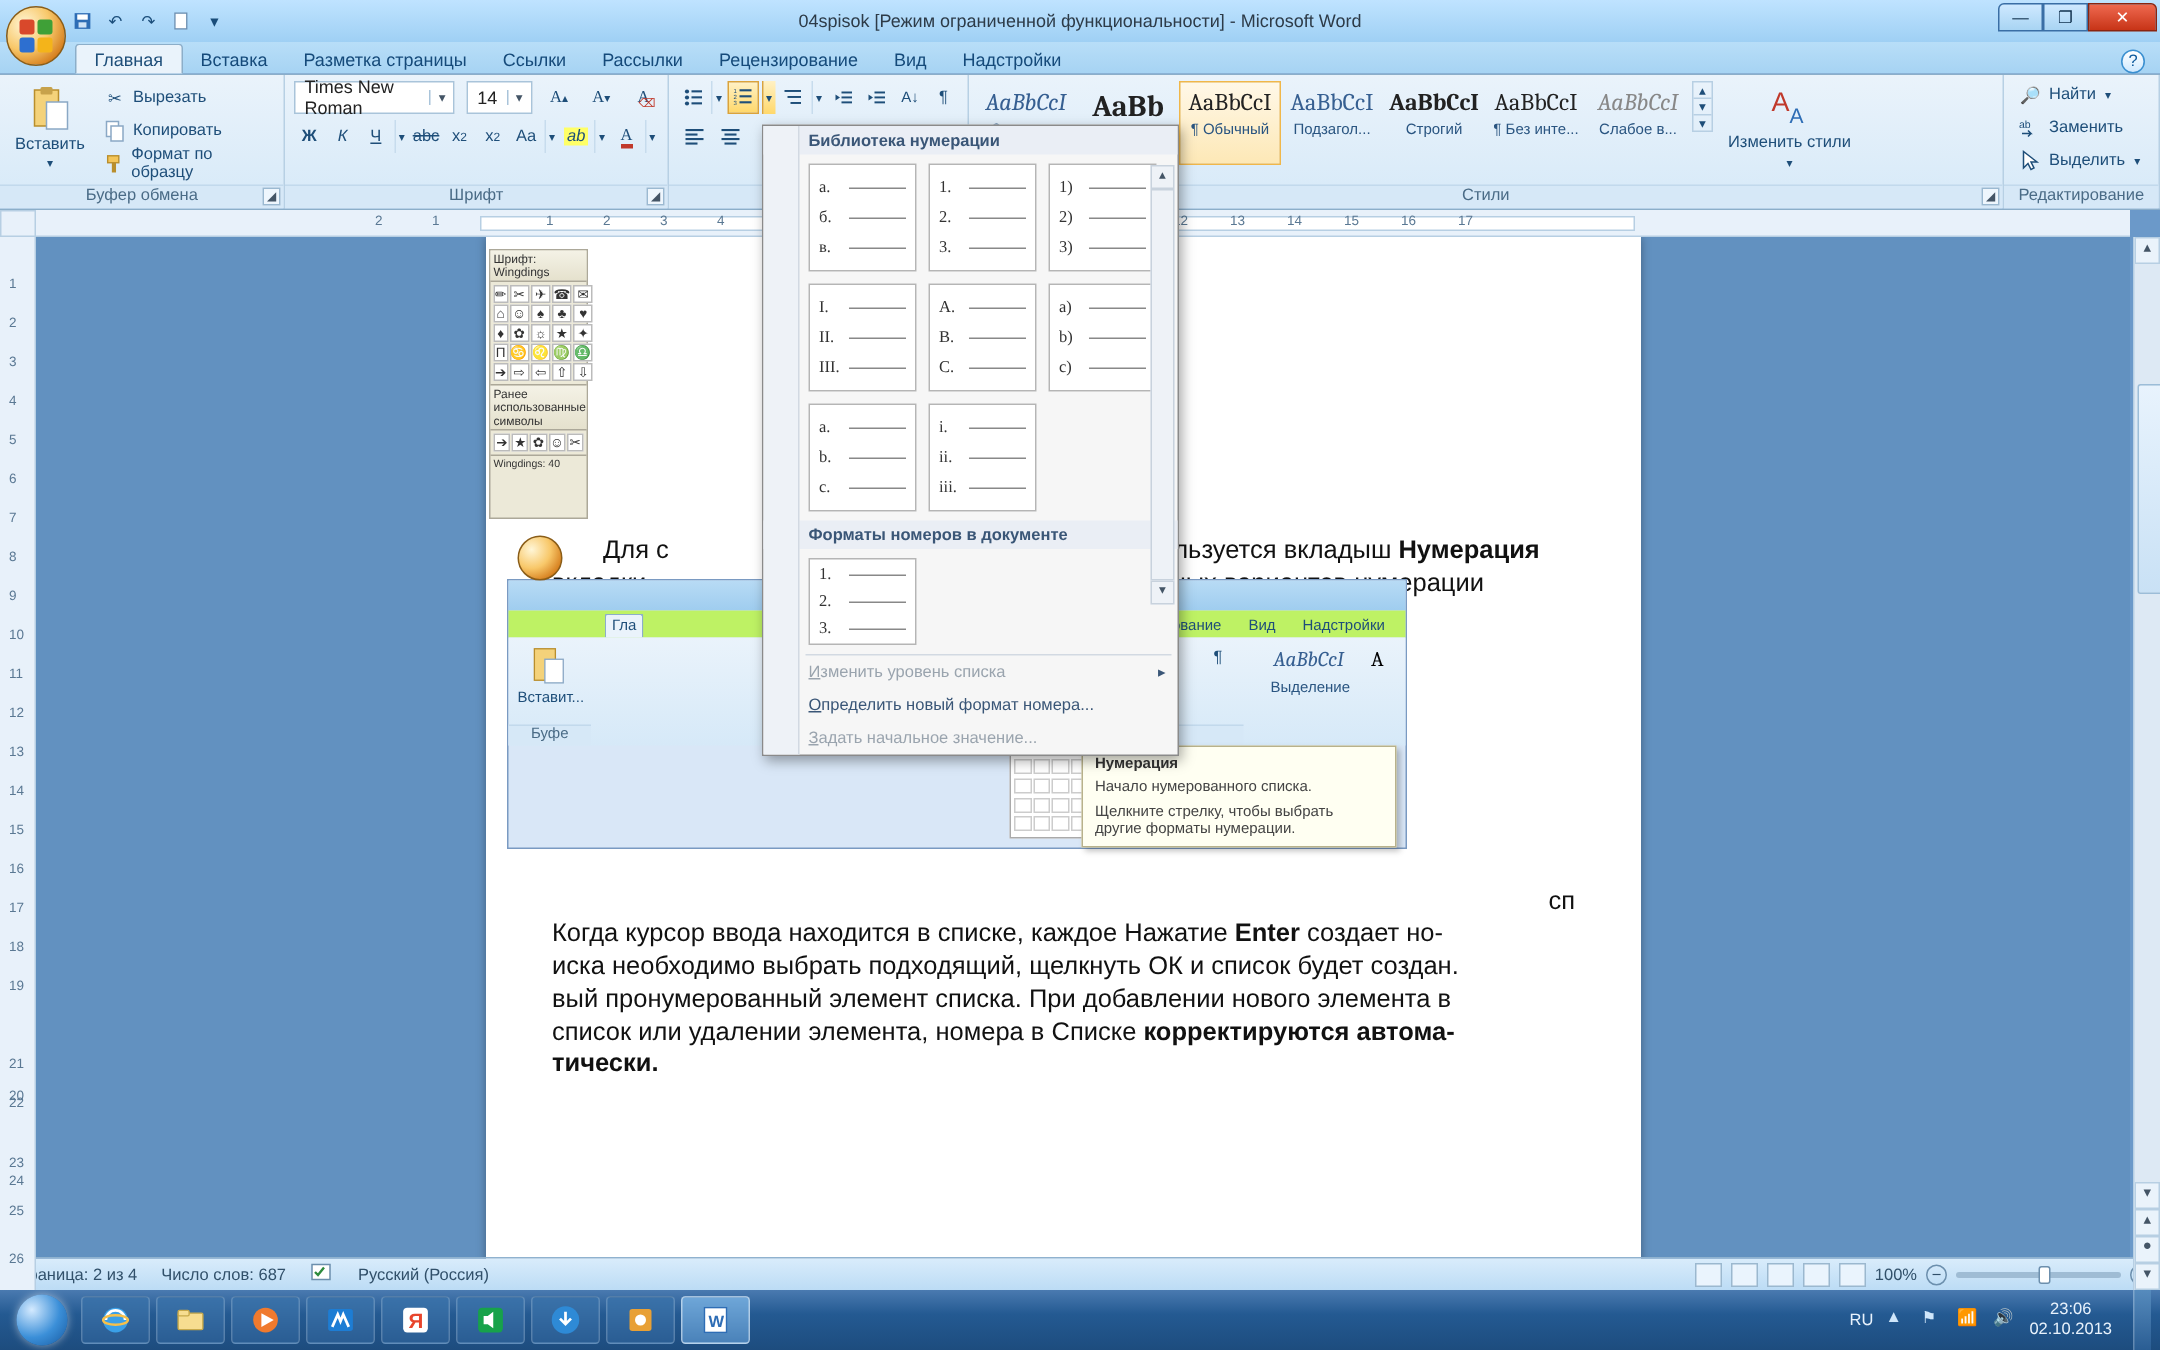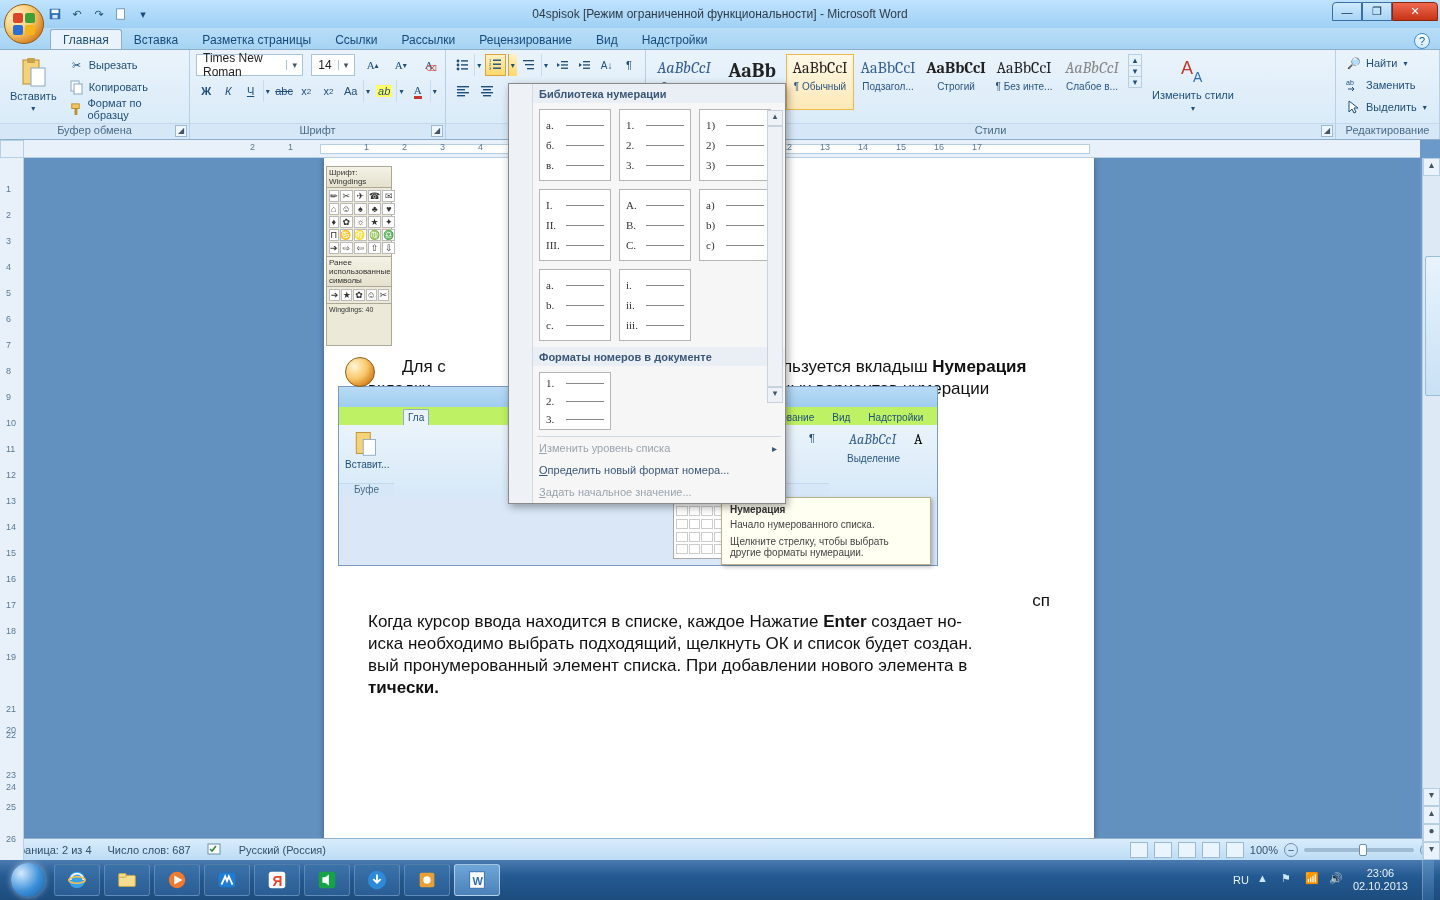--- a/index.html
+++ b/index.html
@@ -624,20 +624,21 @@
       </div>
 
       <div class="content" style="padding-top:198px">
         <p class="indent"><span>Для с</span><span style="display:inline-block;width:300px"></span><span>используется вкладыш </span><b>Нумерация</b></p>
         <p><span>вкладки</span><span style="display:inline-block;width:320px"></span><span>женных    вариантов    нумерации</span></p>
         <div style="height:190px"></div>
         <p style="text-align:right"><span>сп</span></p>
         <p><span>Когда курсор ввода находится в списке, каждое Нажатие </span><b>Enter</b><span> создает но-</span></p>
         <p><span>иска необходимо выбрать подходящий, щелкнуть ОК и список будет создан.</span></p>
         <p><span>вый пронумерованный элемент списка. При добавлении нового элемента в</span></p>
+        <p><span>список или удалении элемента, номера в Списке </span><b>корректируются автома-</b></p>
         <p><b>тически.</b></p>
       </div>
     </div>
   </div>
 </div>
 
 <div class="num-dd">
   <div class="dd-side"></div>
   <div class="sect">Библиотека нумерации</div>
   <div class="gal">

